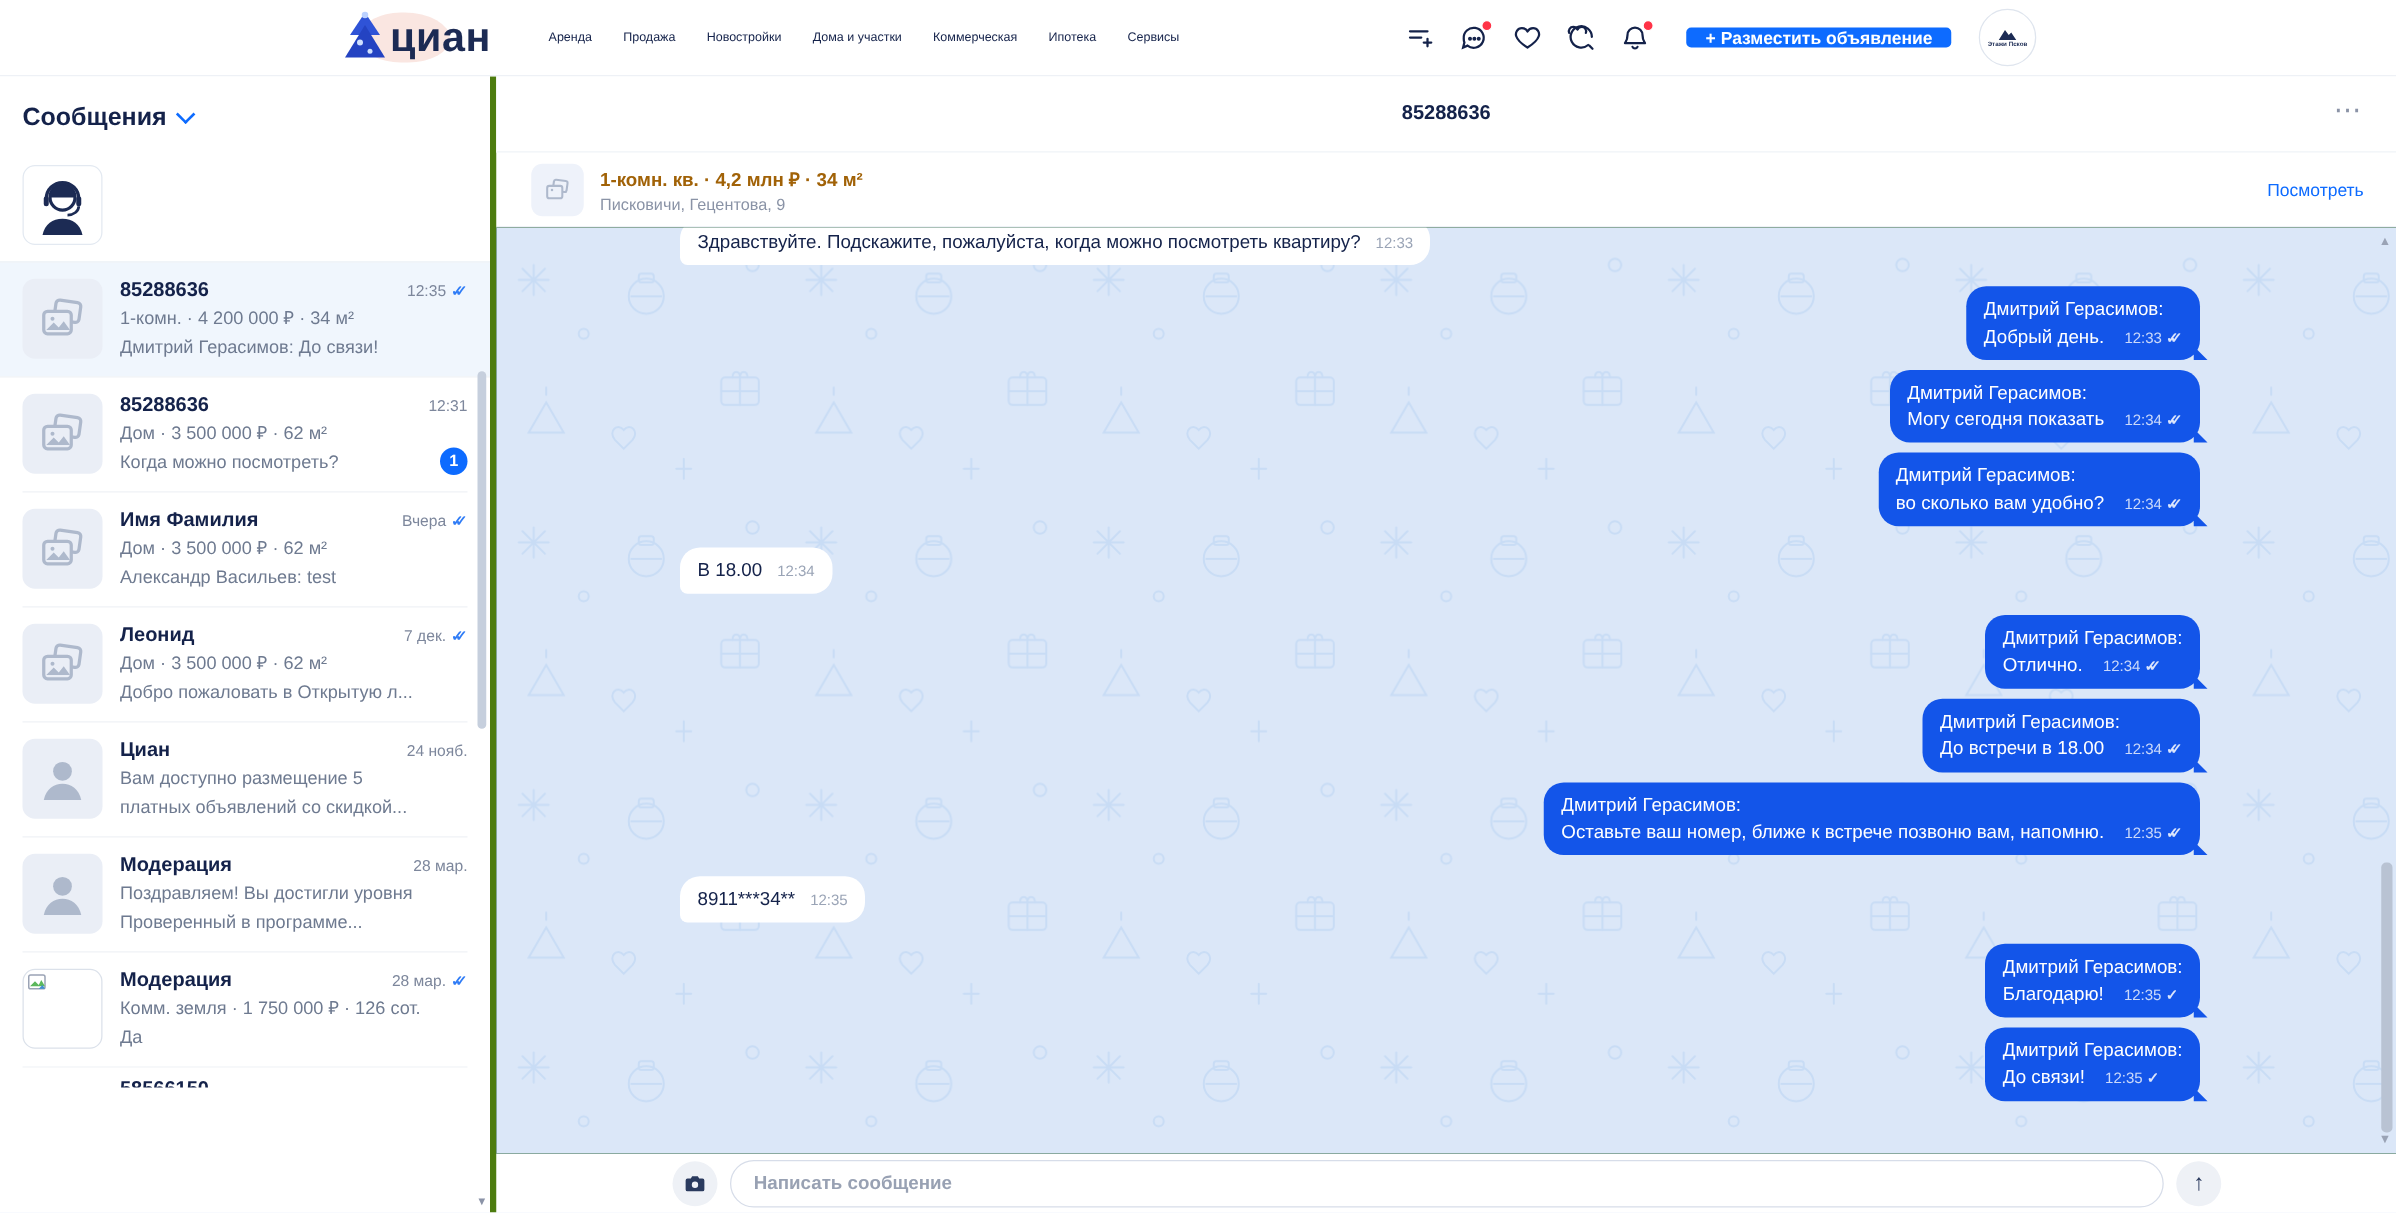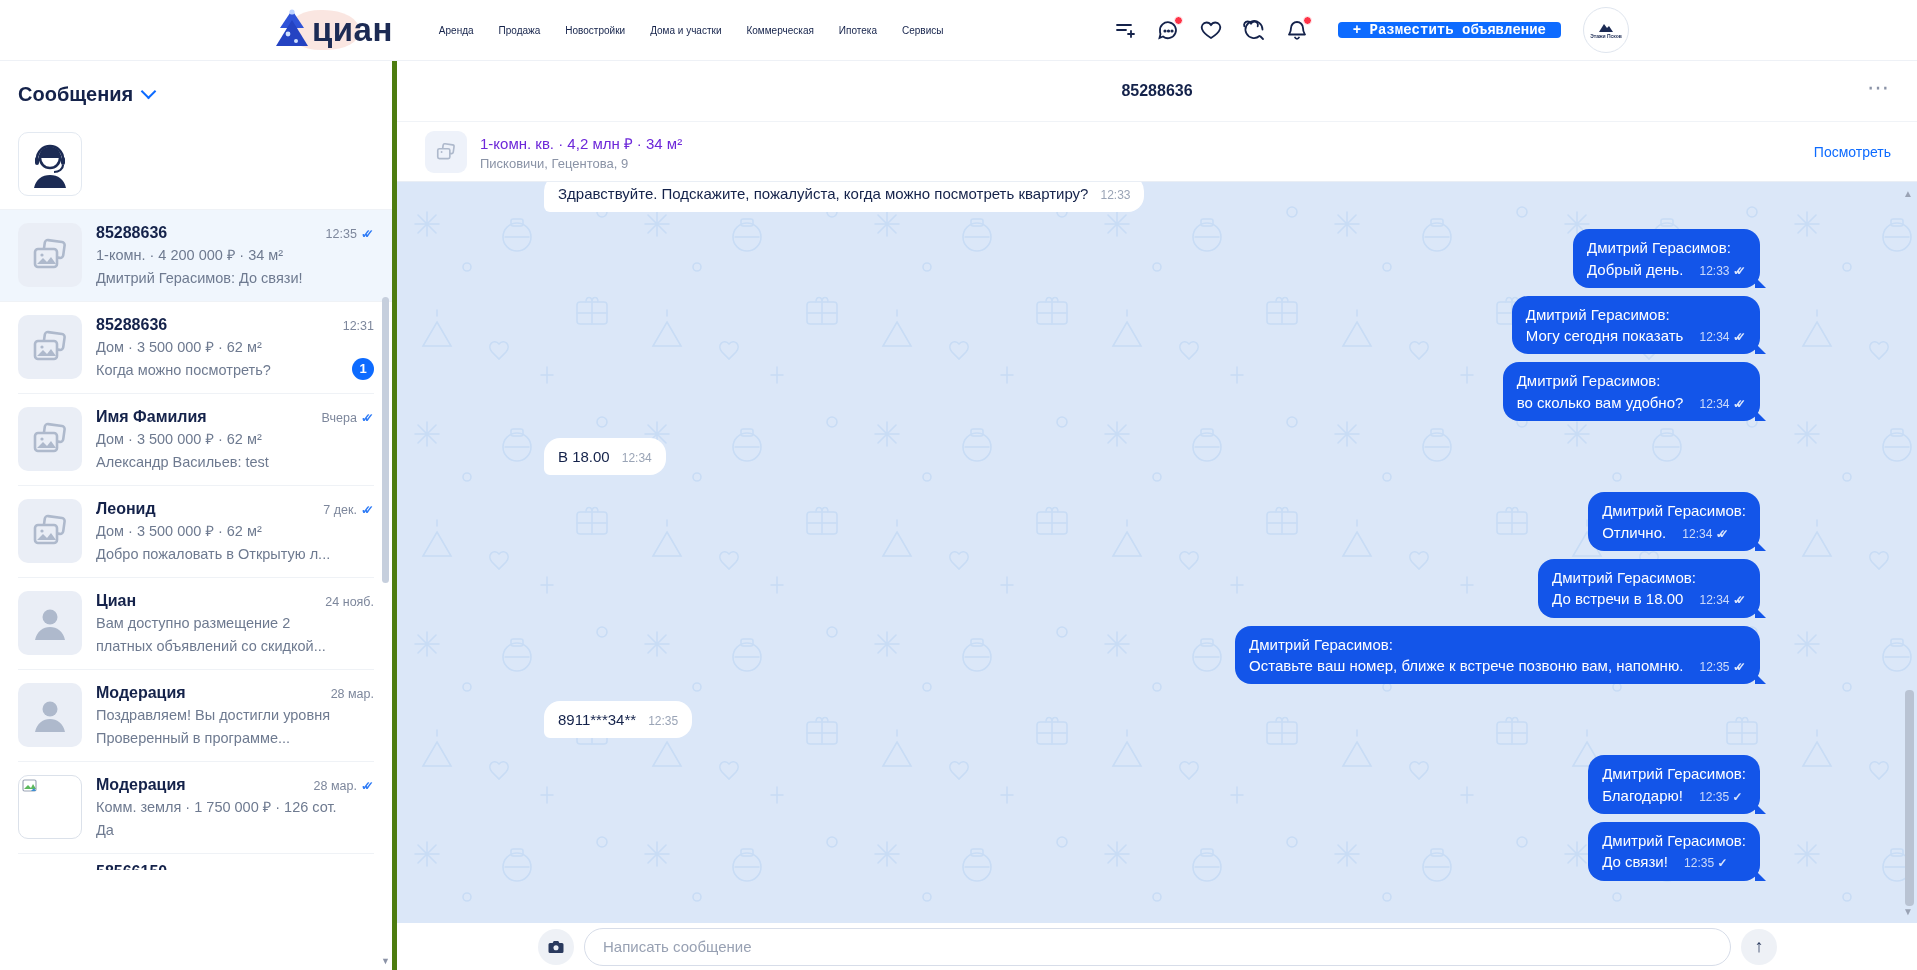--- a/index.html
+++ b/index.html
@@ -13,21 +13,21 @@
   .logo-blob { position:absolute; left:18px; top:2px; width:70px; height:40px;
                background:#f8dcd4; border-radius:50% 60% 55% 50%; opacity:.7; }
   .logo-tree { position:relative; width:40px; height:44px; }
   .logo-text { position:relative; font-size:33px; font-weight:bold; color:#1c2b54; letter-spacing:.5px; }
   .nav { display:flex; gap:25px; margin-left:46px; }
   .nav a { font-size:10px; color:#14224a; text-decoration:none; white-space:nowrap; }
   .top-icons { display:flex; gap:17px; margin-left:auto; align-items:center; }
   .tico { width:26px; height:26px; position:relative; display:flex; align-items:center; justify-content:center; cursor:pointer; }
   .dot { position:absolute; top:-1px; right:-2px; width:9px; height:9px; border-radius:50%; background:#ff3347; border:1.5px solid #fff; }
   .post-btn { margin-left:28px; background:#0d6bff; color:#fff; font-size:14px; font-weight:bold;
-              border:none; border-radius:4px; padding:0 15px; cursor:pointer; white-space:nowrap;font-family:Liberation Mono, monospace; }
+              border:none; border-radius:4px; padding:0 15px; cursor:pointer; white-space:nowrap; }
   .user-avatar { width:46px; height:46px; border-radius:50%; border:1px solid #dfe5ee; margin-left:22px; margin-right:288px;
                  display:flex; flex-direction:column; align-items:center; justify-content:center; background:#fff; cursor:pointer; }
   .user-avatar .ua-txt { font-size:5px; color:#1c2b54; font-weight:bold; line-height:1.4; text-align:center; }
 
   
   .app { display:flex; height:909px; }
 
   
   .sidebar { width:397px; border-right:5px solid #4d7c0f; background:#fff; position:relative; overflow:hidden; }
   .sb-head { padding:22px 0 12px 18px; display:flex; align-items:center; gap:10px; }
@@ -58,21 +58,21 @@
   .sb-arr { position:absolute; right:2px; bottom:4px; font-size:9px; color:#8b93a7; }
 
   
   .chat { flex:1; display:flex; flex-direction:column; min-width:0; }
   .chat-head { height:61px; background:#fff; display:flex; align-items:center; justify-content:center; position:relative;
                border-bottom:1px solid #f0f3f7; }
   .chat-title { font-size:16px; font-weight:bold; }
   .chat-more { position:absolute; right:26px; top:14px; font-size:22px; color:#8b93a7; letter-spacing:2px; cursor:pointer; }
   .prop { height:60px; background:#fff; display:flex; align-items:center; padding:0 26px 0 28px; border-bottom:1px solid #e9eef5; }
   .prop-thumb { width:42px; height:42px; border-radius:9px; background:#eef2fa; display:flex; align-items:center; justify-content:center; margin-right:13px; }
-  .prop-title { font-size:15px; font-weight:normal; color:#6d28d9; }
+  .prop-title { font-size:15px; font-weight:bold; color:#a16207; }
   .prop-addr { font-size:13px; color:#8a93a6; margin-top:3px; }
   .prop-link { margin-left:auto; font-size:14px; color:#0d6bff; text-decoration:none; }
 
   .messages { flex:1; position:relative; overflow:hidden; background:#14532d; }
   .bgdoodle { position:absolute; inset:0; }
   .msg-col { position:absolute; inset:0; padding:0 157px 0 147px; overflow:hidden; }
   .msg { display:flex; margin-top:8px; }
   .msg.gap { margin-top:17px; }
   .msg.first { margin-top:-7px; }
   .msg.out { justify-content:flex-end; }
@@ -90,21 +90,21 @@
 
   .ch-scroll-up   { position:absolute; right:4px; top:6px;    font-size:10px; color:#9aa3b5; }
   .ch-scroll-dn   { position:absolute; right:4px; bottom:6px; font-size:10px; color:#9aa3b5; }
   .ch-thumb { position:absolute; right:3px; top:508px; width:9px; height:216px; background:#b9c3d3; border-radius:4px; }
 
   .composer { height:47px; background:#fff; display:flex; align-items:center; padding:0 140px 0 141px; gap:10px; }
   .cam-btn, .send-btn { width:36px; height:36px; border-radius:50%; background:#eef1f6; border:none; flex:none;
                         display:flex; align-items:center; justify-content:center; cursor:pointer; }
   .send-btn { font-size:18px; color:#2a3a5e; }
   .msg-input { flex:1; height:38px; border:1px solid #d7dde9; border-radius:19px; padding:0 18px;
-               font-size:15px; font-family:"Liberation Sans",sans-serif; color:#14224a; outline:none; background:#fff; }
+               font-size:15px; font-family:"Liberation Sans",sans-serif; color:#14224a; outline:none; background:#fff;font-weight:bold; }
   .msg-input::placeholder { color:#98a1b3; }
 </style>
 </head>
 <body>
 
 <div class="topbar">
   <div class="logo">
     <span class="logo-blob"></span>
     <svg class="logo-tree" viewBox="0 0 40 44">
       <polygon points="20,2 32,20 8,20" fill="#2f53d7"></polygon>
@@ -289,21 +289,21 @@
             <path d="M6 38c2-9 8-13 15-13s13 4 15 13z" fill="#aeb9cc"></path>
           </svg>
       </div>
       <div class="s-body">
         <div class="s-row">
           <span class="s-title">Циан</span>
           <span class="s-time">
               <span>24 нояб.</span>
             </span>
         </div>
-        <div class="s-line">Вам доступно размещение 2</div>
+        <div class="s-line">Вам доступно размещение 5</div>
         <div class="s-line">платных объявлений со скидкой...</div>
       </div>
     </div>
 
     <div class="s-item">
       <div class="s-avatar">
         <svg width="42" height="42" viewBox="0 0 42 42">
             <circle cx="21" cy="15" r="7.5" fill="#aeb9cc"></circle>
             <path d="M6 38c2-9 8-13 15-13s13 4 15 13z" fill="#aeb9cc"></path>
           </svg>

